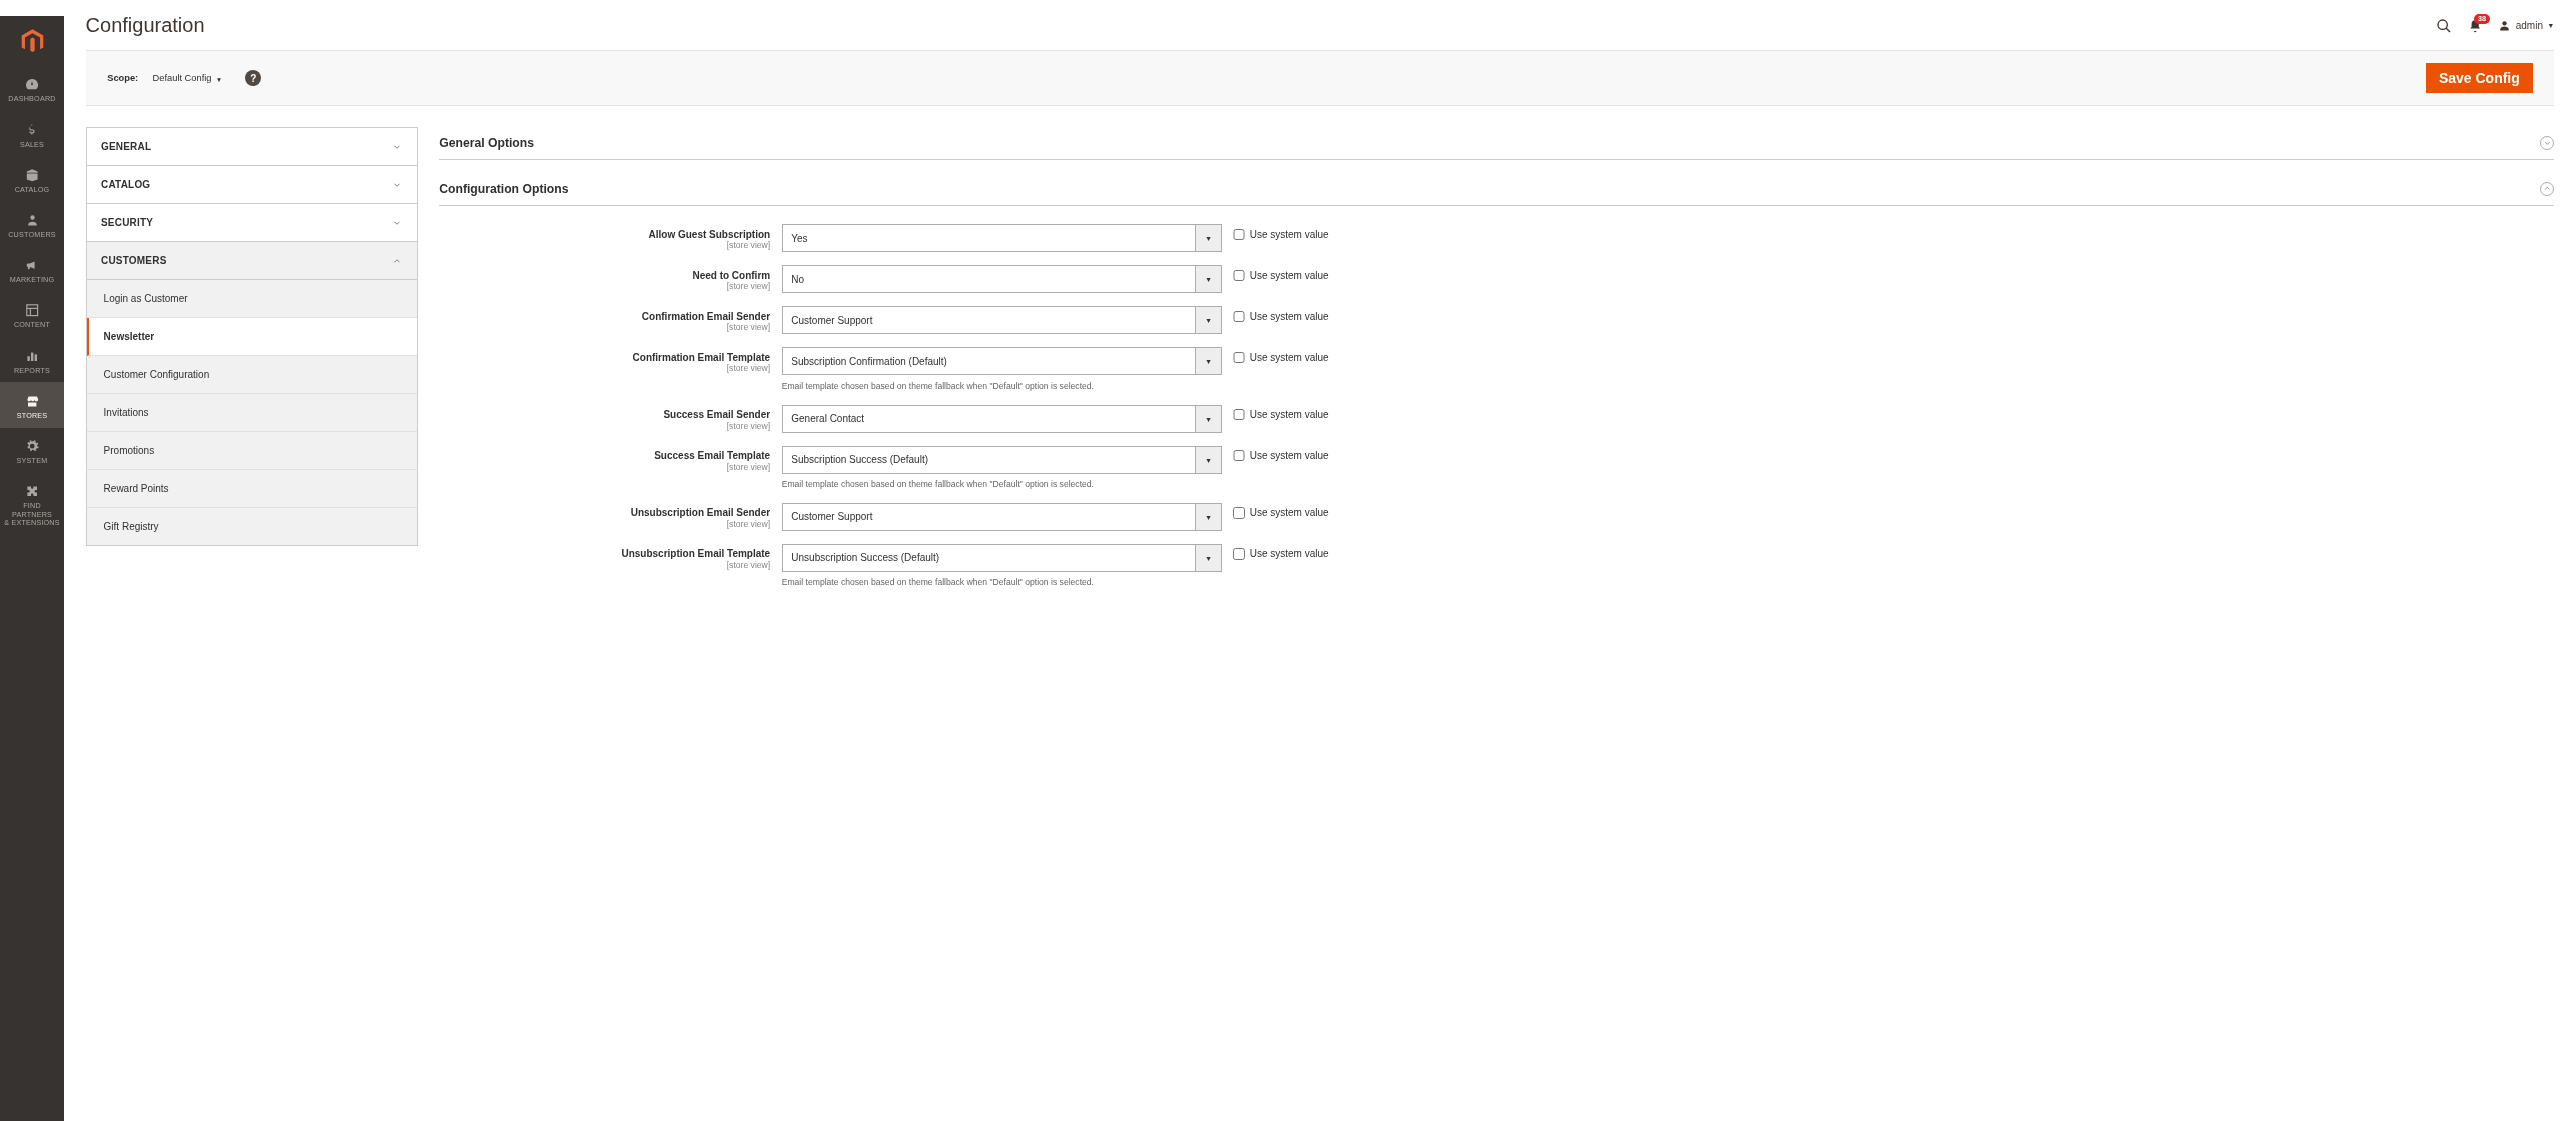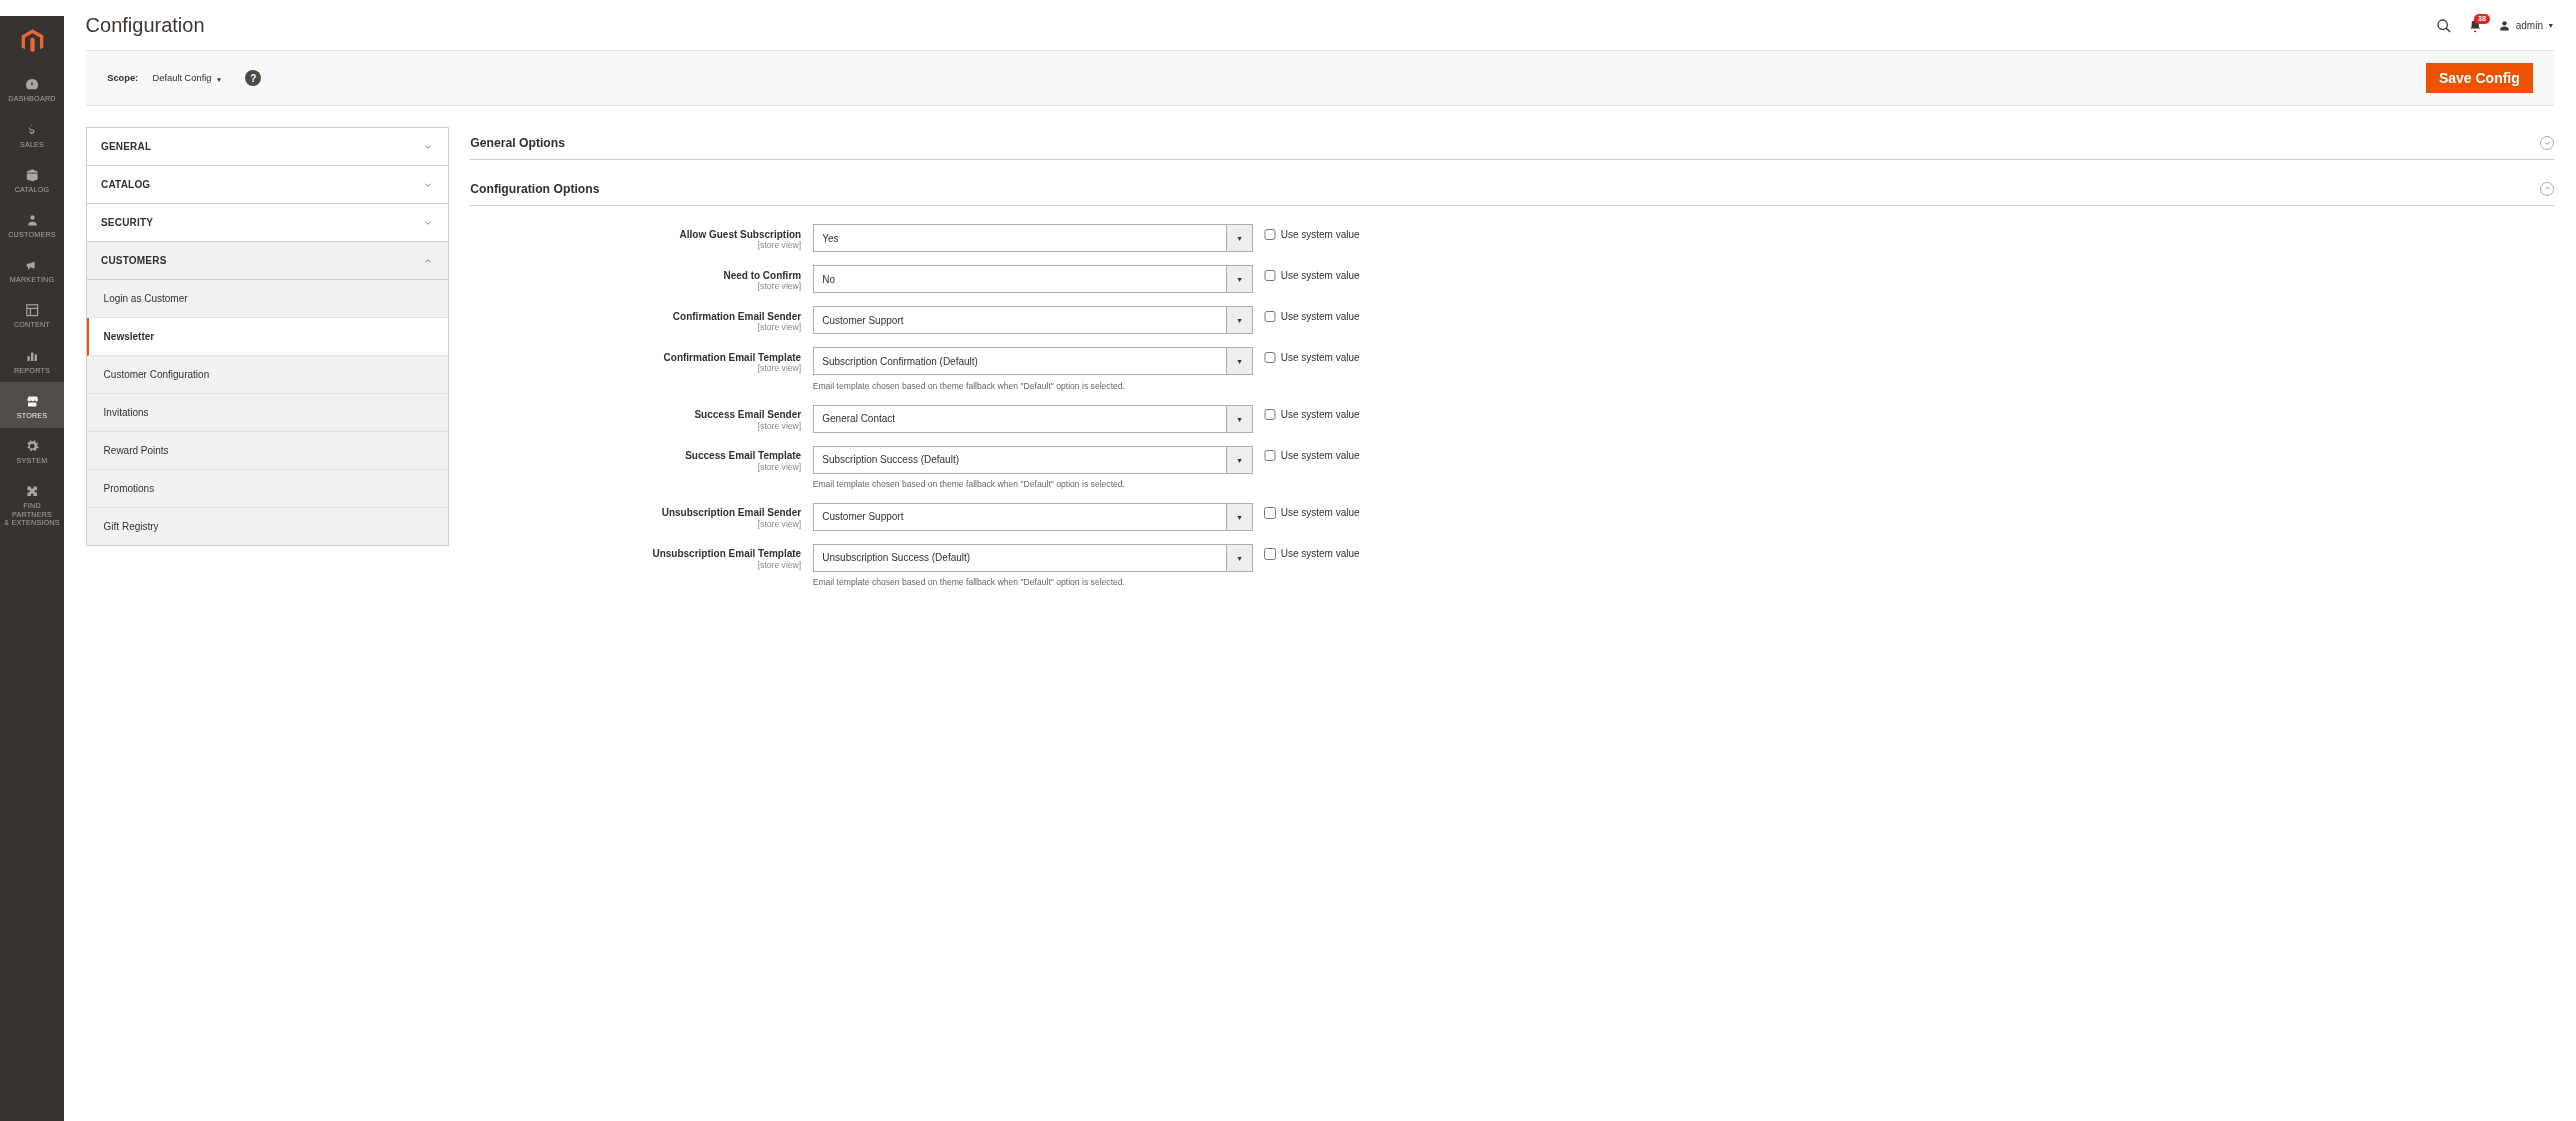--- a/index.html
+++ b/index.html
@@ -25,21 +25,21 @@
 
 .page-actions { background: #f8f8f8; border-top: 0.7px solid #e3e3e3; border-bottom: 0.7px solid #e3e3e3; padding: 11.5px 21.6px; margin: 0 21.6px; display: flex; align-items: center; justify-content: space-between; }
 .scope-area { display: flex; align-items: center; gap: 14.4px; }
 .scope-label { font-size: 9.3px; font-weight: 700; color: #303030; }
 .scope-switcher { display: flex; align-items: flex-end; gap: 4.3px; font-size: 9.3px; cursor: pointer; }
 .help-icon { width: 16px; height: 16px; border-radius: 50%; background: #514943; color: #fff; display: inline-flex; align-items: center; justify-content: center; font-size: 10px; font-weight: 700; cursor: pointer; margin-left: 8.6px; }
 .save-btn { background: #eb5202; color: #fff; border: none; padding: 7.2px 13px; font-size: 14px; font-weight: 600; cursor: pointer; }
 
 .columns { display: flex; padding: 21.6px; gap: 21.6px; align-items: flex-start; }
 
-.config-nav { width: 363px; border: 0.7px solid #ccc; background: #fff; }
+.config-nav { width: 332px; border: 0.7px solid #ccc; background: #fff; }
 .config-tab { border-bottom: 0.7px solid #ccc; padding: 13px 14.4px; display: flex; justify-content: space-between; align-items: center; cursor: pointer; text-transform: uppercase; font-size: 10px; font-weight: 600; color: #303030; letter-spacing: 0.2px; }
 .config-tab.expanded { background: #f1f1f1; }
 .config-tab:last-of-type { border-bottom: none; }
 .tab-chevron { font-size: 10px; color: #666; }
 .config-subitems { background: #f1f1f1; }
 .config-subitem { padding: 13px 14.4px 13px 17px; border-bottom: 0.7px solid #e1e1e1; cursor: pointer; font-size: 10px; color: #303030; }
 .config-subitem.active { background: #fff; border-left: 2.2px solid #eb5202; padding-left: 15px; font-weight: 600; }
 
 .config-content { flex: 1; }
 .section-header { display: flex; justify-content: space-between; align-items: center; padding: 8.6px 0; border-bottom: 0.7px solid #ccc; cursor: pointer; }
@@ -233,22 +233,22 @@
             <svg width="10" height="10" viewBox="0 0 24 24" fill="none" stroke="currentColor" stroke-width="2">
               <polyline points="6 15 12 9 18 15"></polyline>
             </svg>
           </span>
       </div>
       <div class="config-subitems">
         <div class="config-subitem">Login as Customer</div>
         <div class="config-subitem active">Newsletter</div>
         <div class="config-subitem">Customer Configuration</div>
         <div class="config-subitem">Invitations</div>
+        <div class="config-subitem">Promotions</div>
         <div class="config-subitem">Reward Points</div>
-        <div class="config-subitem">Promotions</div>
         <div class="config-subitem" style="border-bottom:none">Gift Registry</div>
       </div>
     </aside>
 
     <main class="config-content">
       <div class="section-header first">
         <span class="section-title">General Options</span>
         <span class="section-toggle">
             <svg width="8.6" height="8.6" viewBox="0 0 24 24" fill="none" stroke="currentColor" stroke-width="2">
               <polyline points="6 9 12 15 18 9"></polyline>

